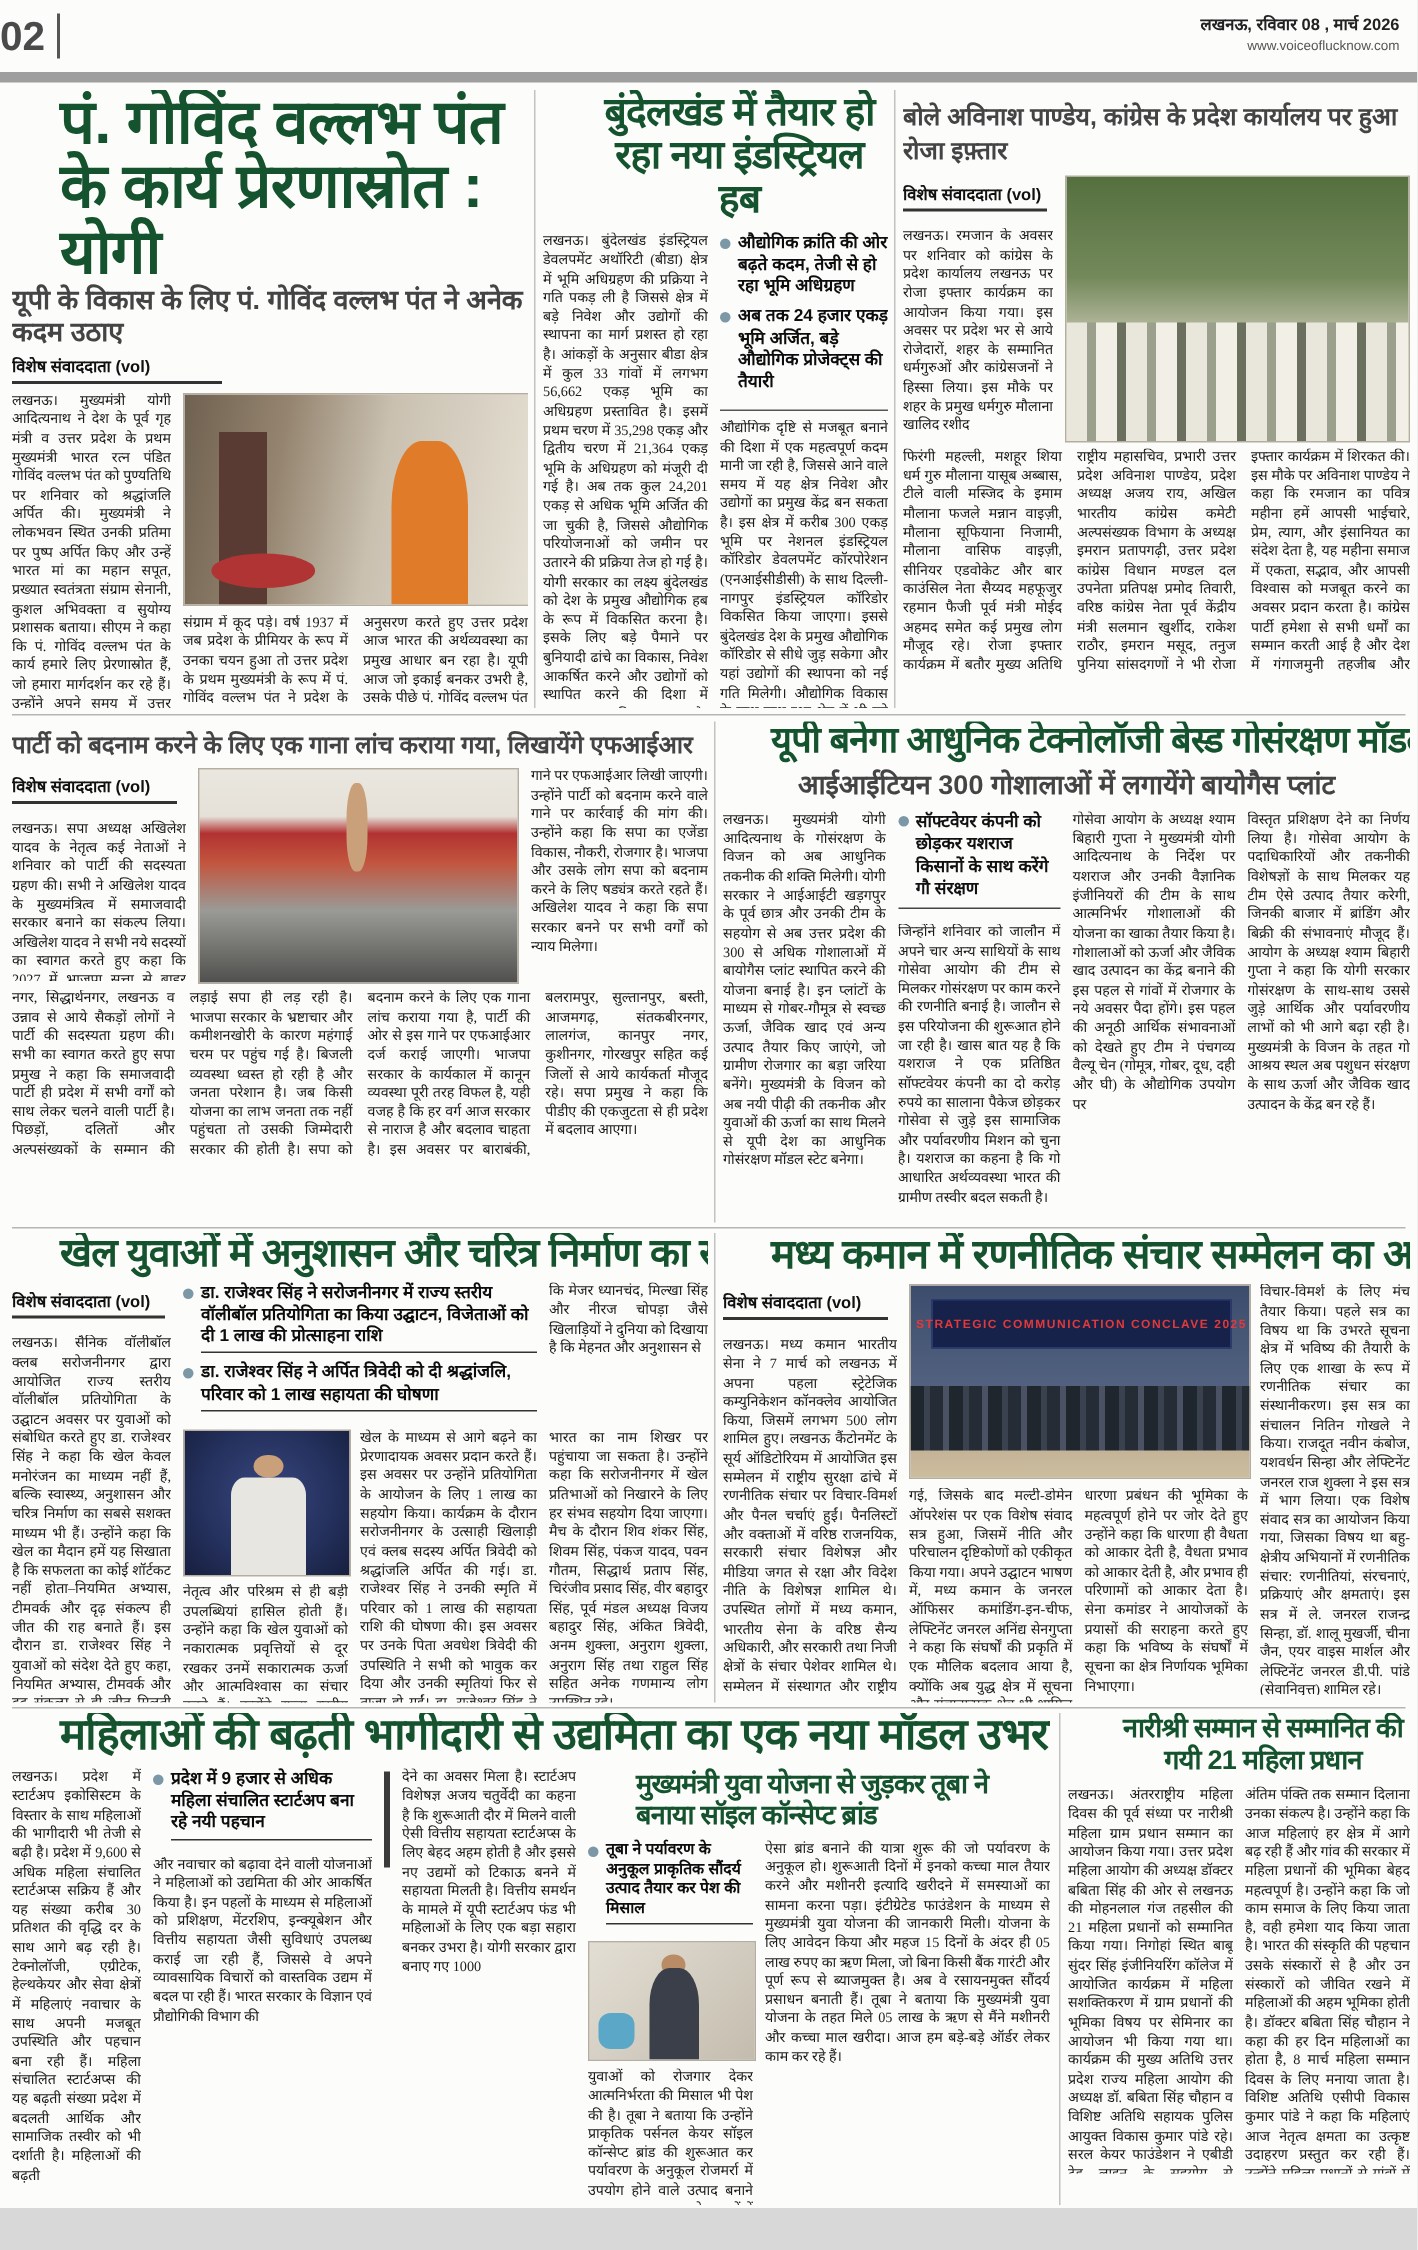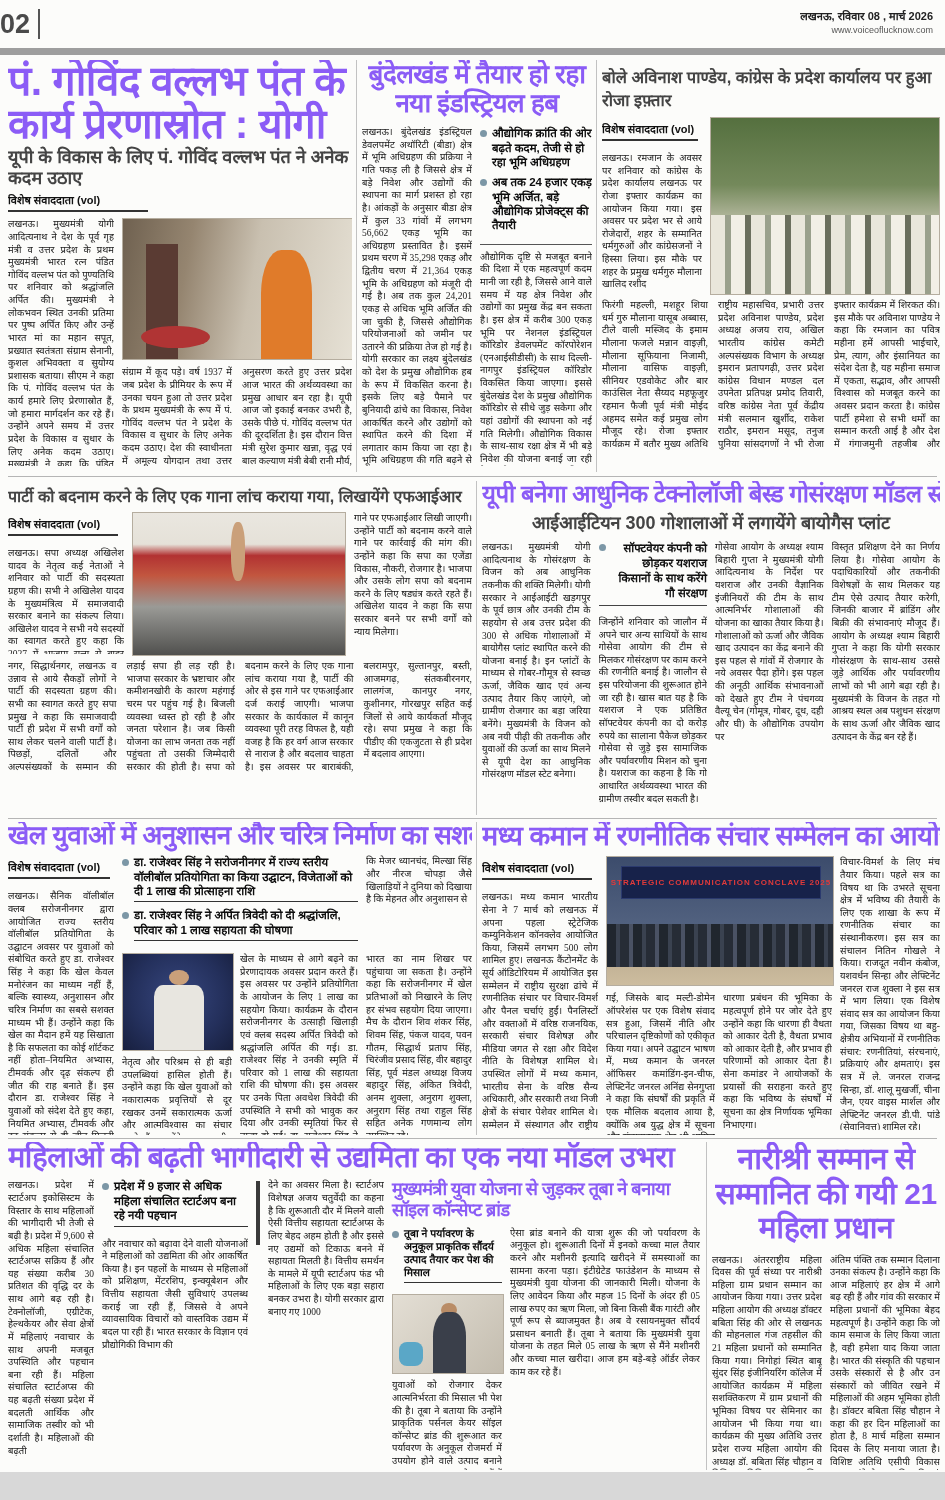--- a/index.html
+++ b/index.html
@@ -15,41 +15,41 @@
   .logo{position:absolute;left:390px;top:2px;display:flex;align-items:center;}
   .logo-word{font-family:"Liberation Sans",sans-serif;font-weight:bold;font-size:27px;line-height:1;}
   .logo-raj{color:#e03131;}
   .logo-dhani{color:#1fa3b5;}
   .hdr-right{position:absolute;right:12px;top:8px;text-align:right;font-family:"Liberation Sans",sans-serif;}
   .dateline{font-size:11px;font-weight:bold;color:#222;}
   .website{font-size:9px;color:#555;margin-top:2px;}
   .hdr-rule{position:absolute;left:0;top:48px;width:945px;height:7px;background:#9e9e9e;}
   
   .art{position:absolute;overflow:hidden;}
-  .h1{font-family:"Liberation Sans",sans-serif;font-weight:bold;color:#8b5cf6;letter-spacing:-0.5px;}
+  .h1{font-family:"Liberation Sans",sans-serif;font-weight:bold;color:#14532d;letter-spacing:-0.5px;margin-left:32px;}
   .sub{font-family:"Liberation Sans",sans-serif;font-weight:bold;color:#444;}
   .byline{font-family:"Liberation Sans",sans-serif;font-weight:bold;font-size:11px;color:#111;
           border-bottom:2px solid #333;padding-bottom:3px;margin:4px 0 6px 0;width:140px;}
   .body{font-size:9.5px;line-height:1.33;text-align:justify;color:#1a1a1a;}
   .row{display:flex;gap:8px;}
   .colflex{flex:1;min-width:0;display:flex;flex-direction:column;gap:6px;}
   .colstack{display:flex;flex-direction:column;gap:5px;}
   .w86{width:86px;flex:none;}.w100{width:100px;flex:none;}.w106{width:106px;flex:none;}
   .w110{width:110px;flex:none;}.w116{width:116px;flex:none;}
   .w146{width:146px;flex:none;}
   .cols2{column-count:2;column-gap:10px;}
   .cols3{column-count:3;column-gap:10px;}
   .cols4{column-count:4;column-gap:10px;}
   .bullets{border-bottom:1px solid #555;padding-bottom:5px;}
   .bullet{display:flex;gap:5px;margin-bottom:6px;}
   .bullet .dot{width:7px;height:7px;border-radius:50%;background:#7c97a6;flex:none;margin-top:4px;}
   .bullet .btext{font-family:"Liberation Sans",sans-serif;font-weight:bold;font-size:11.5px;line-height:1.25;color:#0d0d0d;}
   .bullet.bu .btext{border-bottom:1px solid #333;padding-bottom:3px;}
   .bullet-head{font-family:"Liberation Sans",sans-serif;font-weight:bold;font-size:11.5px;line-height:1.3;
-               border-bottom:1px solid #444;padding-bottom:4px;margin-bottom:5px;display:flex;gap:5px;text-align:right;}
+               border-bottom:1px solid #444;padding-bottom:4px;margin-bottom:5px;display:flex;gap:5px;}
   
   .photo{position:relative;overflow:hidden;background:#cfc7ba;border:1px solid #b5ad9f;flex:none;}
   .ph-pant{background:linear-gradient(100deg,#6f6150 0%,#958570 28%,#c9c0b0 55%,#e6e1d5 100%);}
   .ph-pant .fig1{position:absolute;right:18%;top:22%;width:22%;height:78%;background:#e07b2a;border-radius:40% 40% 0 0;}
   .ph-pant .fig2{position:absolute;left:10%;top:18%;width:14%;height:82%;background:#5a3b33;}
   .ph-pant .fl{position:absolute;left:8%;bottom:8%;width:30%;height:16%;background:#b03434;border-radius:50%;}
   .ph-iftar{background:linear-gradient(180deg,#55703f 0%,#74895b 38%,#d6d1c2 68%,#efece2 100%);}
   .ph-iftar .crowd{position:absolute;left:0;bottom:0;width:100%;height:45%;
       background:repeating-linear-gradient(90deg,#e9e6db 0 14px,#9aa08c 14px 20px,#f2efe6 20px 34px,#6b6f5e 34px 40px);}
   .ph-sapa{background:linear-gradient(180deg,#eae7e0 0%,#e5e1d8 22%,#b23232 30%,#c2563f 44%,#9a9a96 66%,#50504e 100%);}
@@ -283,21 +283,21 @@
         </div>
         <div class="innerline"></div>
 
       </div>
     </div>
   </div>
 
   <div class="vline" style="left:706px;top:1142px;height:328px;"></div>
 
   <div class="art" style="left:712px;top:1142px;width:228px;height:328px;">
-    <div class="h1" style="font-size:30px;line-height:1.15;text-align:center;">नारीश्री सम्मान से सम्मानित की गयी 21 महिला प्रधान</div>
+    <div class="h1" style="font-size:18px;line-height:1.15;text-align:center;">नारीश्री सम्मान से सम्मानित की गयी 21 महिला प्रधान</div>
     <div class="row" style="margin-top:8px;height:258px;">
       <div class="body" style="flex:1;overflow:hidden;">लखनऊ। अंतरराष्ट्रीय महिला दिवस की पूर्व संध्या पर नारीश्री महिला ग्राम प्रधान सम्मान का आयोजन किया गया। उत्तर प्रदेश महिला आयोग की अध्यक्ष डॉक्टर बबिता सिंह की ओर से लखनऊ की मोहनलाल गंज तहसील की 21 महिला प्रधानों को सम्मानित किया गया। निगोहां स्थित बाबू सुंदर सिंह इंजीनियरिंग कॉलेज में आयोजित कार्यक्रम में महिला सशक्तिकरण में ग्राम प्रधानों की भूमिका विषय पर सेमिनार का आयोजन भी किया गया था। कार्यक्रम की मुख्य अतिथि उत्तर प्रदेश राज्य महिला आयोग की अध्यक्ष डॉ. बबिता सिंह चौहान व विशिष्ट अतिथि सहायक पुलिस आयुक्त विकास कुमार पांडे रहे। सरल केयर फाउंडेशन ने एबीडी ट्रेड लाइन के सहयोग से आयोजित कार्यक्रम में मुख्य अतिथि डॉ. बबिता सिंह चौहान ने कहा कि महिलाओं को</div>
       <div class="body" style="flex:1;overflow:hidden;">अंतिम पंक्ति तक सम्मान दिलाना उनका संकल्प है। उन्होंने कहा कि आज महिलाएं हर क्षेत्र में आगे बढ़ रही हैं और गांव की सरकार में महिला प्रधानों की भूमिका बेहद महत्वपूर्ण है। उन्होंने कहा कि जो काम समाज के लिए किया जाता है, वही हमेशा याद किया जाता है। भारत की संस्कृति की पहचान उसके संस्कारों से है और उन संस्कारों को जीवित रखने में महिलाओं की अहम भूमिका होती है। डॉक्टर बबिता सिंह चौहान ने कहा की हर दिन महिलाओं का होता है, 8 मार्च महिला सम्मान दिवस के लिए मनाया जाता है। विशिष्ट अतिथि एसीपी विकास कुमार पांडे ने कहा कि महिलाएं आज नेतृत्व क्षमता का उत्कृष्ट उदाहरण प्रस्तुत कर रही हैं। उन्होंने महिला प्रधानों से गांवों में शिक्षा, सुरक्षा और विकास कार्यों को प्राथमिकता देने का आह्वान किया।</div>
     </div>
   </div>
 
   <div class="footer-band"></div>
 </div>
 
 </body></html>

